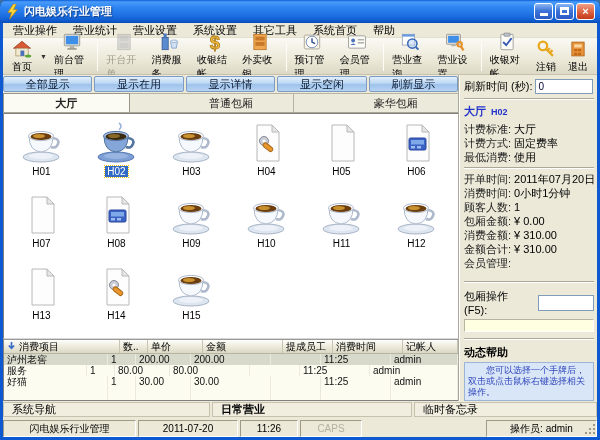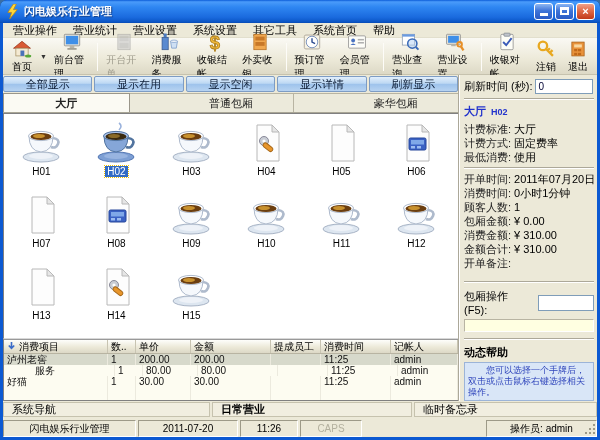--- a/index.html
+++ b/index.html
@@ -263,22 +263,22 @@
         </span>
         <span>退出</span>
       </div>
     </div>
 
   <div class="body">
     <div class="left-col">
       <div class="view-row" id="viewRow">
           <div class="vbtn">全部显示</div>
           <div class="vbtn">显示在用</div>
+          <div class="vbtn">显示详情</div>
           <div class="vbtn">显示空闲</div>
-          <div class="vbtn">显示详情</div>
           <div class="vbtn">刷新显示</div>
         </div>
       <div class="tab-row" id="tabRow">
           <div class="rtab sel">大厅</div>
           <div class="rtab">普通包厢</div>
           <div class="rtab">豪华包厢</div>
         </div>
       <div class="grid-area">
         <div class="grid" id="roomGrid">
             <div class="room">
@@ -468,21 +468,21 @@
                   <ellipse cx="25" cy="14.5" rx="10.5" ry="3.6" fill="#6b3e10"></ellipse>
                   <ellipse cx="23" cy="14" rx="6" ry="2" fill="#c8912e"></ellipse>
                 </svg>
               </span>
               <span class="rlabel">H15</span>
             </div>
           </div>
       </div>
       <div class="table-area" id="consTable">
           <div class="thead">
-            <div class="th" style="width: 104px; align-items: center;">
+            <div class="th" style="width: 116px; align-items: center;">
               <span><svg viewBox="0 0 10 10">
                   <path d="M5 1 v6 M2 5 l3 3.2 3 -3.2" stroke="#3a6bc8" stroke-width="1.8" fill="none"></path>
                 </svg></span>
               <span>消费项目</span>
             </div>
             <div class="th" style="width: 28px;">
               <span>数..</span>
             </div>
             <div class="th" style="width: 55px;">
               <span>单价</span>
@@ -503,21 +503,21 @@
           <div class="trow sel">
             <div class="td" style="width: 104px;">泸州老窖</div>
             <div class="td" style="width: 28px;">1</div>
             <div class="td" style="width: 55px;">200.00</div>
             <div class="td" style="width: 80px;">200.00</div>
             <div class="td" style="width: 50px;"></div>
             <div class="td" style="width: 70px;">11:25</div>
             <div class="td" style="width: auto; flex: 1 1 0%;">admin</div>
           </div>
           <div class="trow">
-            <div class="td" style="width: 83px; margin-left: 28px;">服务</div>
+            <div class="td" style="width: 83px;">服务</div>
             <div class="td" style="width: 28px;">1</div>
             <div class="td" style="width: 55px;">80.00</div>
             <div class="td" style="width: 80px;">80.00</div>
             <div class="td" style="width: 50px;"></div>
             <div class="td" style="width: 70px;">11:25</div>
             <div class="td" style="width: auto; flex: 1 1 0%;">admin</div>
           </div>
           <div class="trow">
             <div class="td" style="width: 104px;">好猫</div>
             <div class="td" style="width: 28px;">1</div>
@@ -583,21 +583,21 @@
             </div>
             <div class="pline">
               <span class="plabel">消费金额:</span>
               <span class="pvalue">¥ 310.00</span>
             </div>
             <div class="pline">
               <span class="plabel">金额合计:</span>
               <span class="pvalue">¥ 310.00</span>
             </div>
             <div class="pline">
-              <span class="plabel">开单备注:</span>
+              <span class="plabel">会员管理:</span>
               <span class="pvalue"></span>
             </div>
           </div>
         <div style="flex:0 0 8px"></div>
         <div class="groove"></div>
         <div class="op-row">
           <span>包厢操作 (F5):</span>
           <input type="text" value="" style="">
         </div>
         <div class="yellow-strip"></div>

